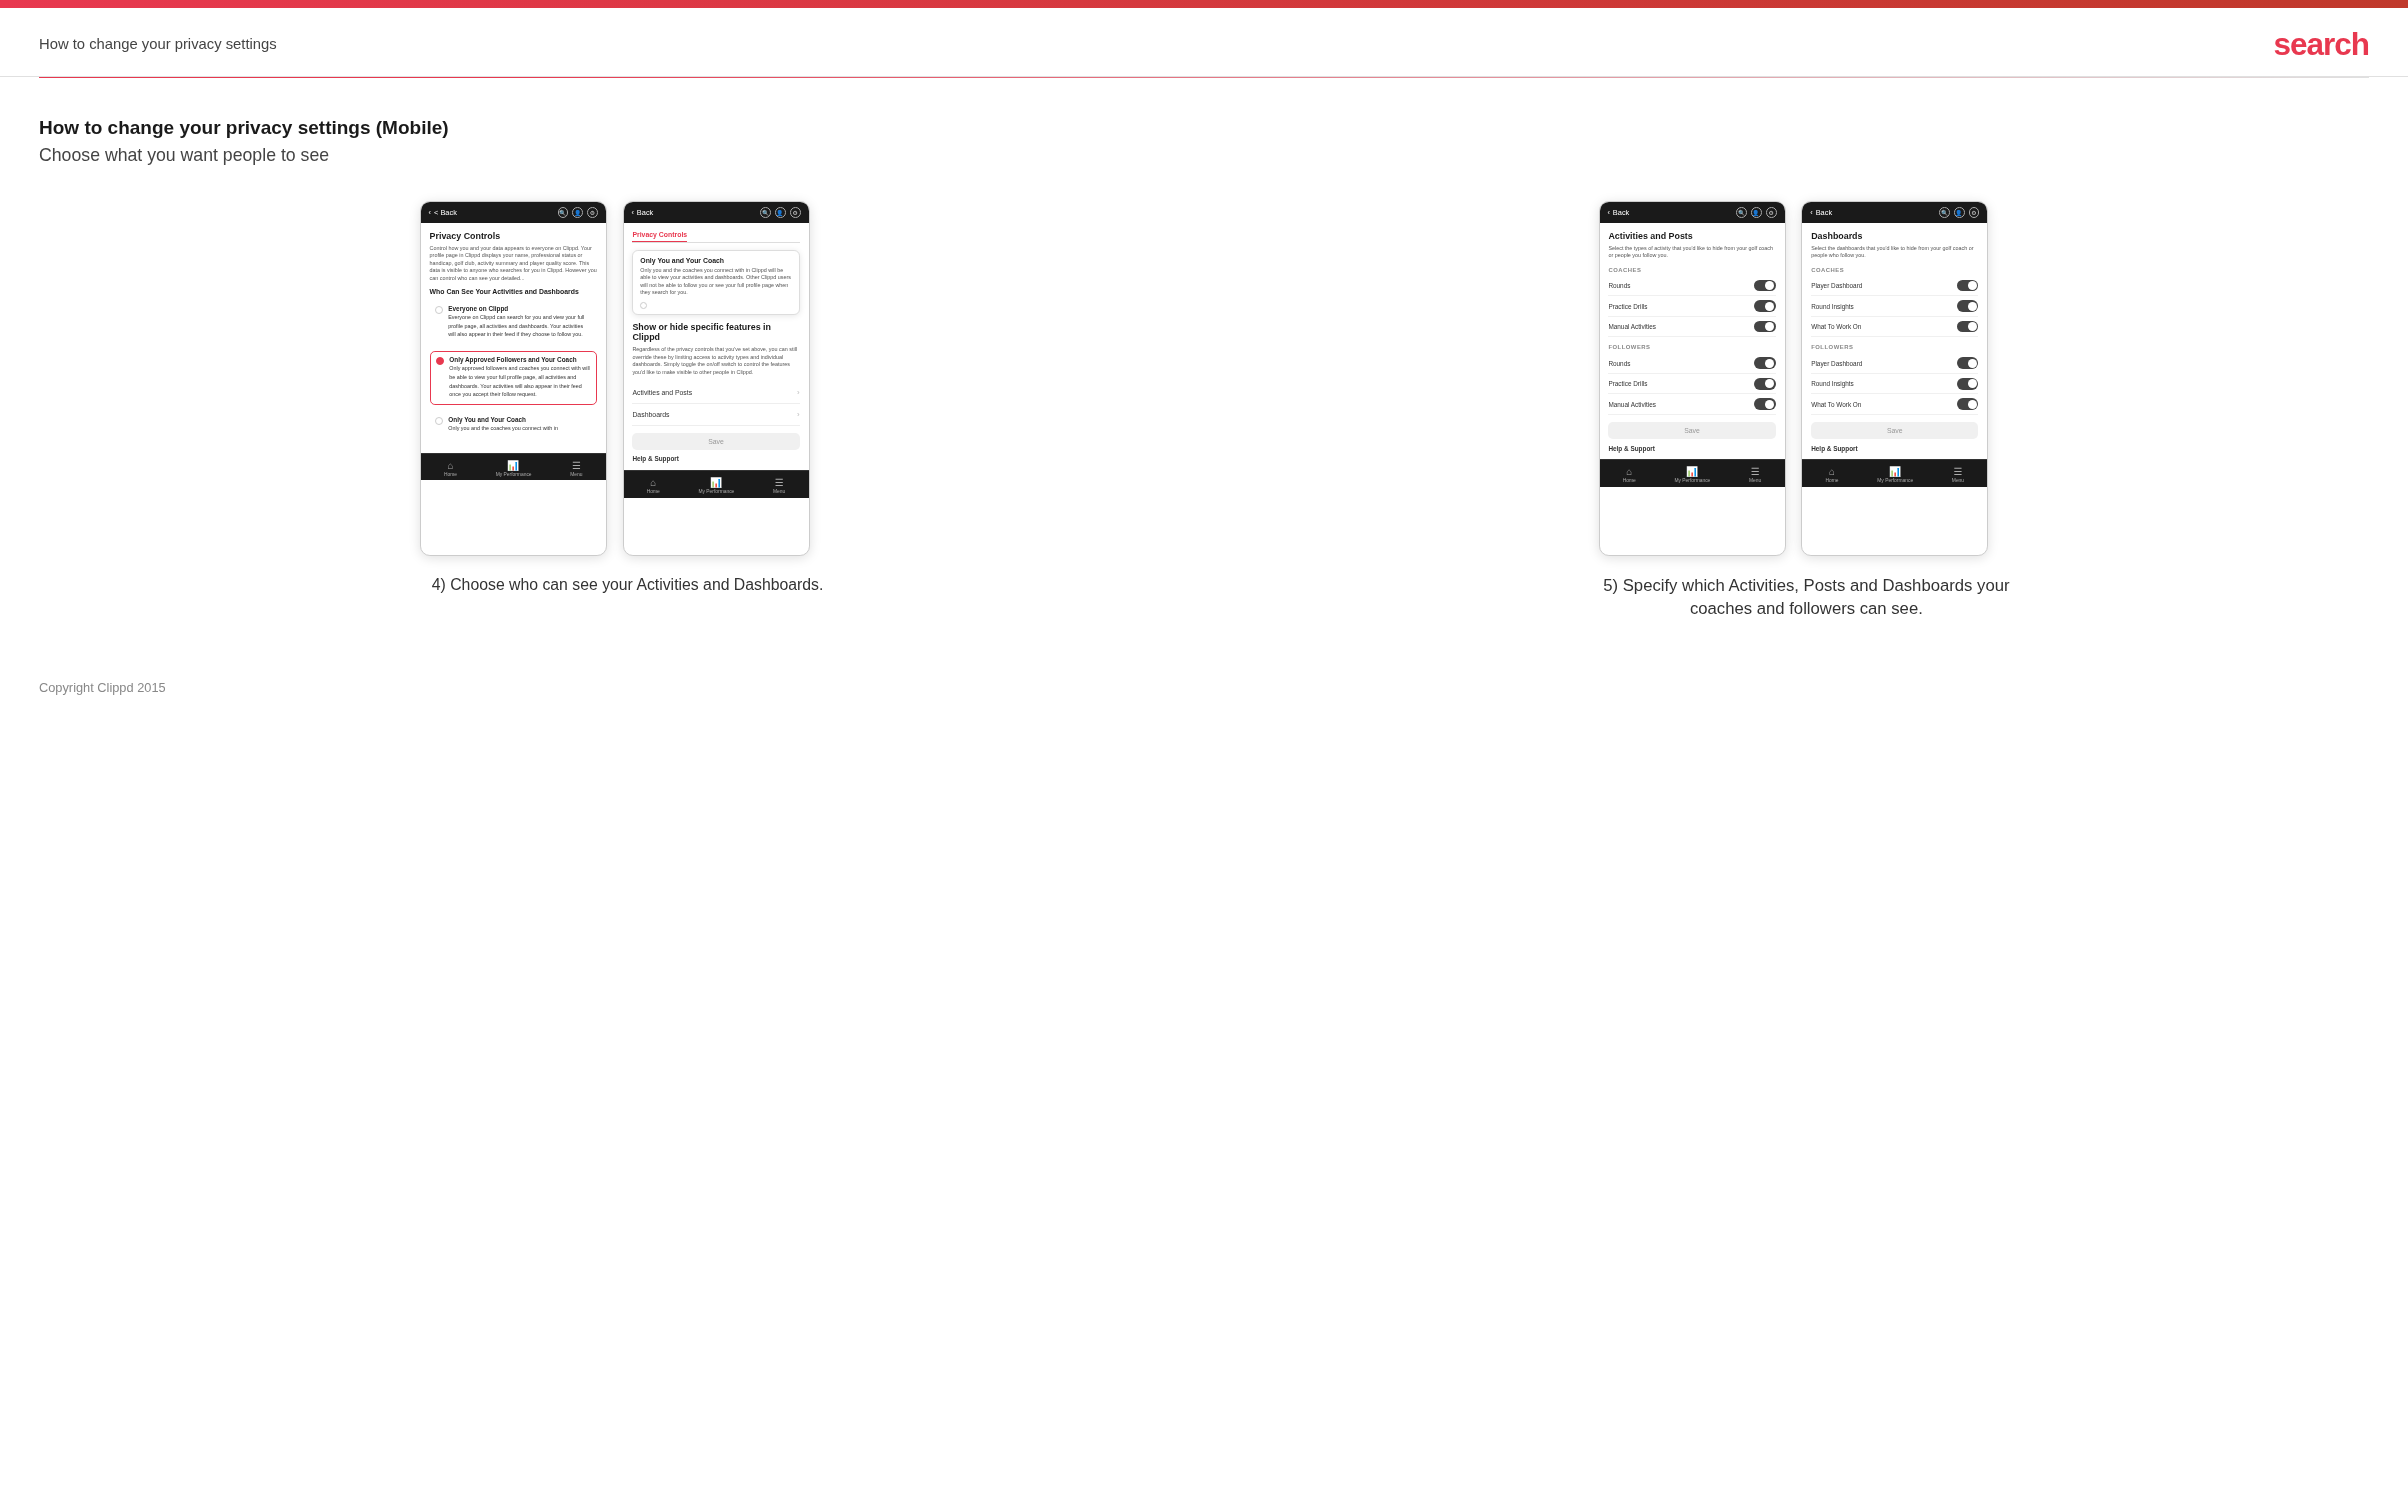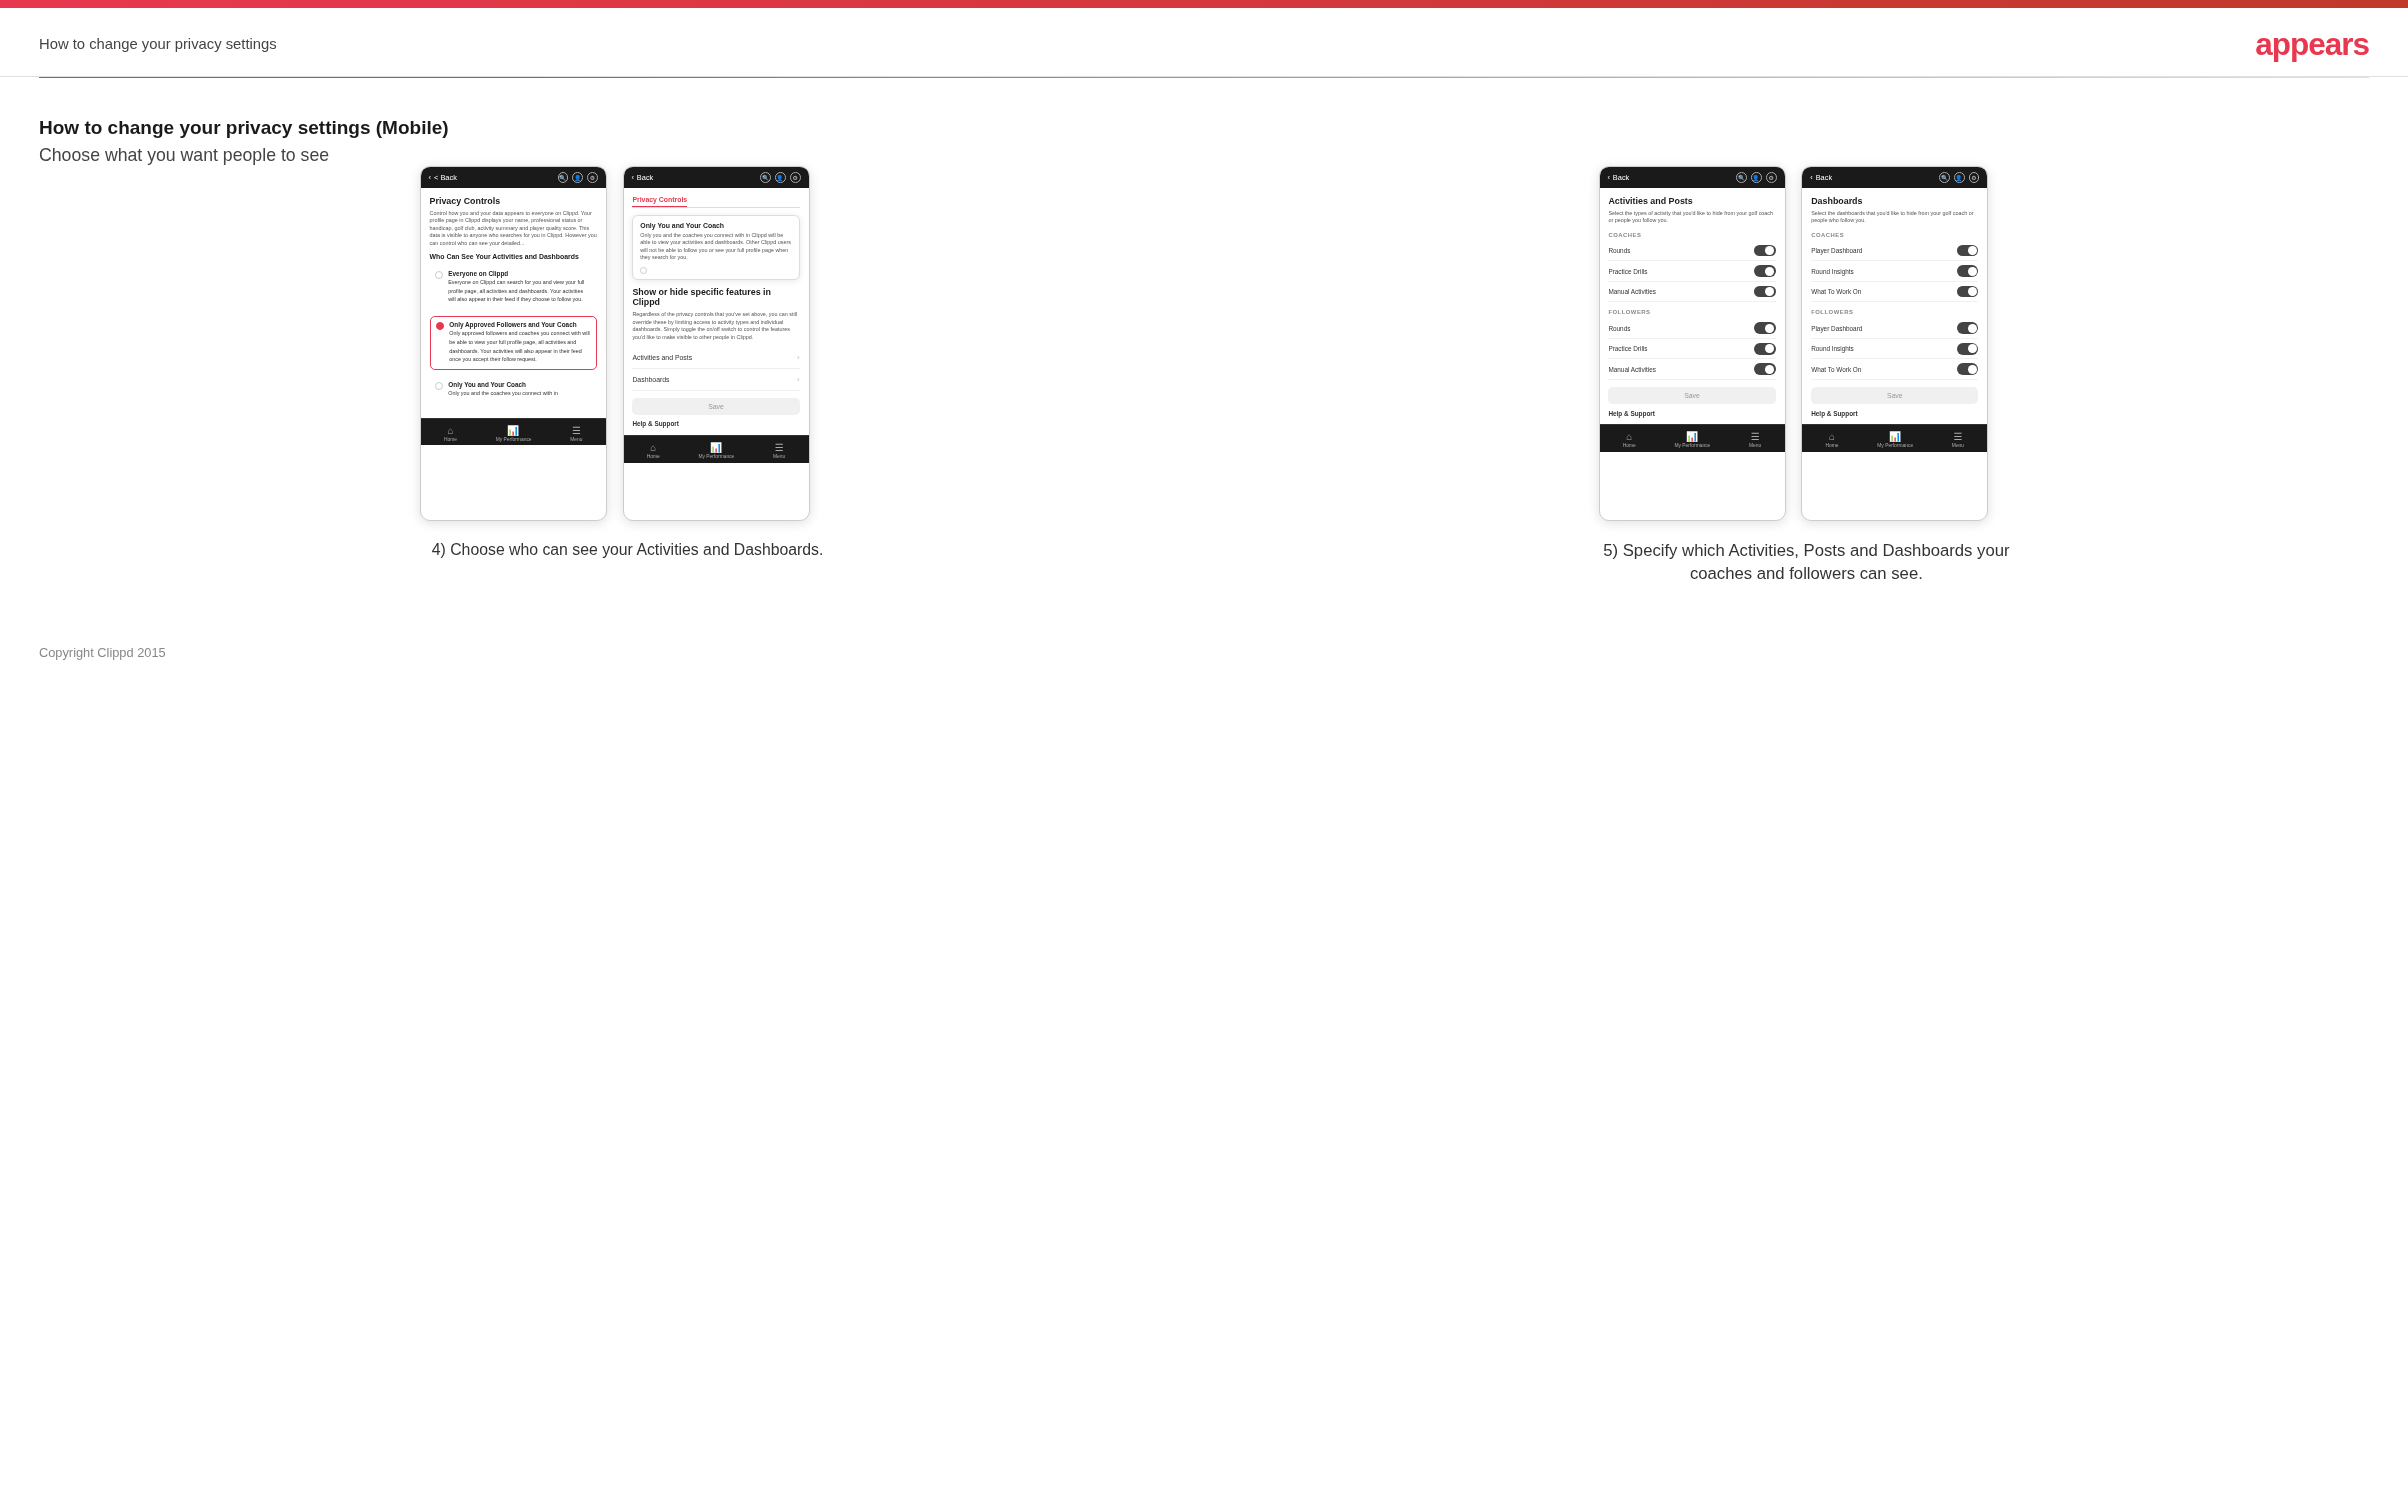--- a/index.html
+++ b/index.html
@@ -50,20 +50,21 @@
 
     .page-title {
       font-size: 19px;
       font-weight: 800;
       color: #1a1a1a;
       margin-bottom: 5.9px;
     }
     .page-subtitle {
       font-size: 17.7px;
       color: #444;
+      margin-bottom: 35px;
     }
 
     
     .screenshots-row {
       display: flex;
       gap: 27.6px;
       align-items: flex-start;
       justify-content: center;
     }
 
@@ -355,21 +356,21 @@
       margin-top: 5.9px;
     }
   </style>
 </head>
 <body>
 
 <div class="top-bar"></div>
 
 <div class="header">
   <span class="header-breadcrumb">How to change your privacy settings</span>
-  <span class="logo">appears</span>
+  <span class="logo">search</span>
 </div>
 
 <div class="divider"></div>
 
 <div class="main-content">
   <h1 class="page-title">How to change your privacy settings (Mobile)</h1>
   <p class="page-subtitle">Choose what you want people to see</p>
 
   <div class="screenshots-row">
 

